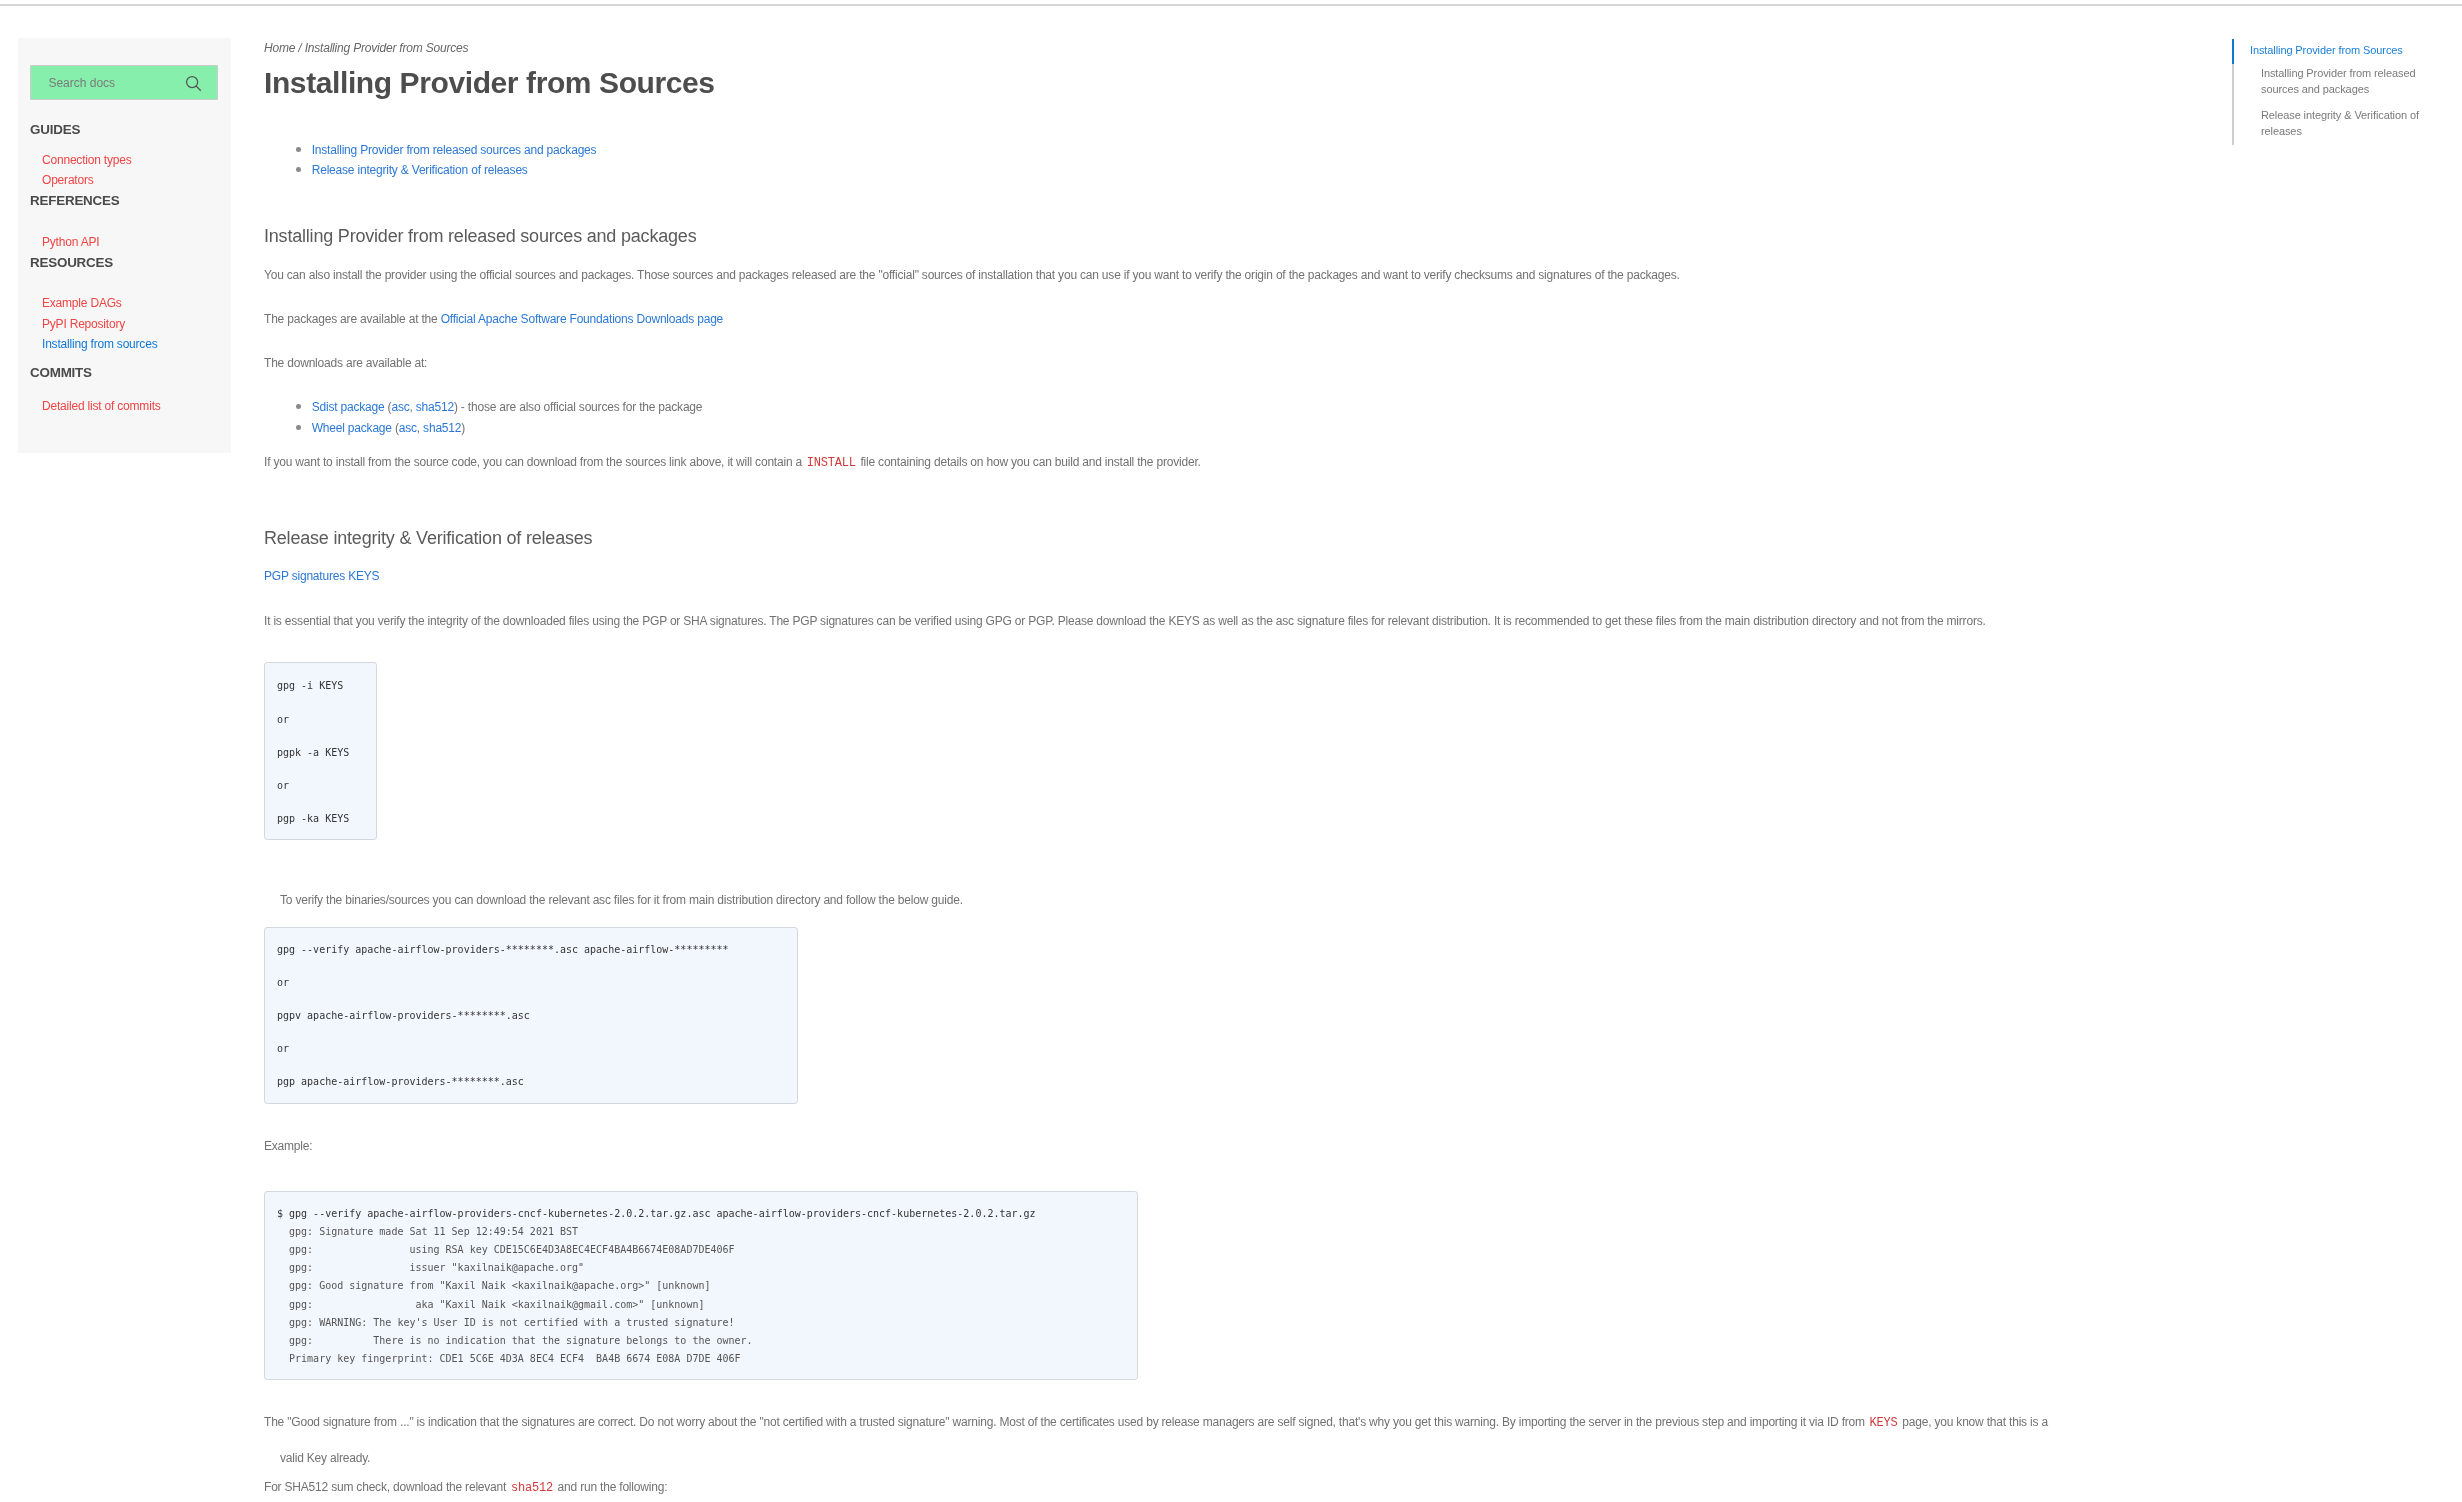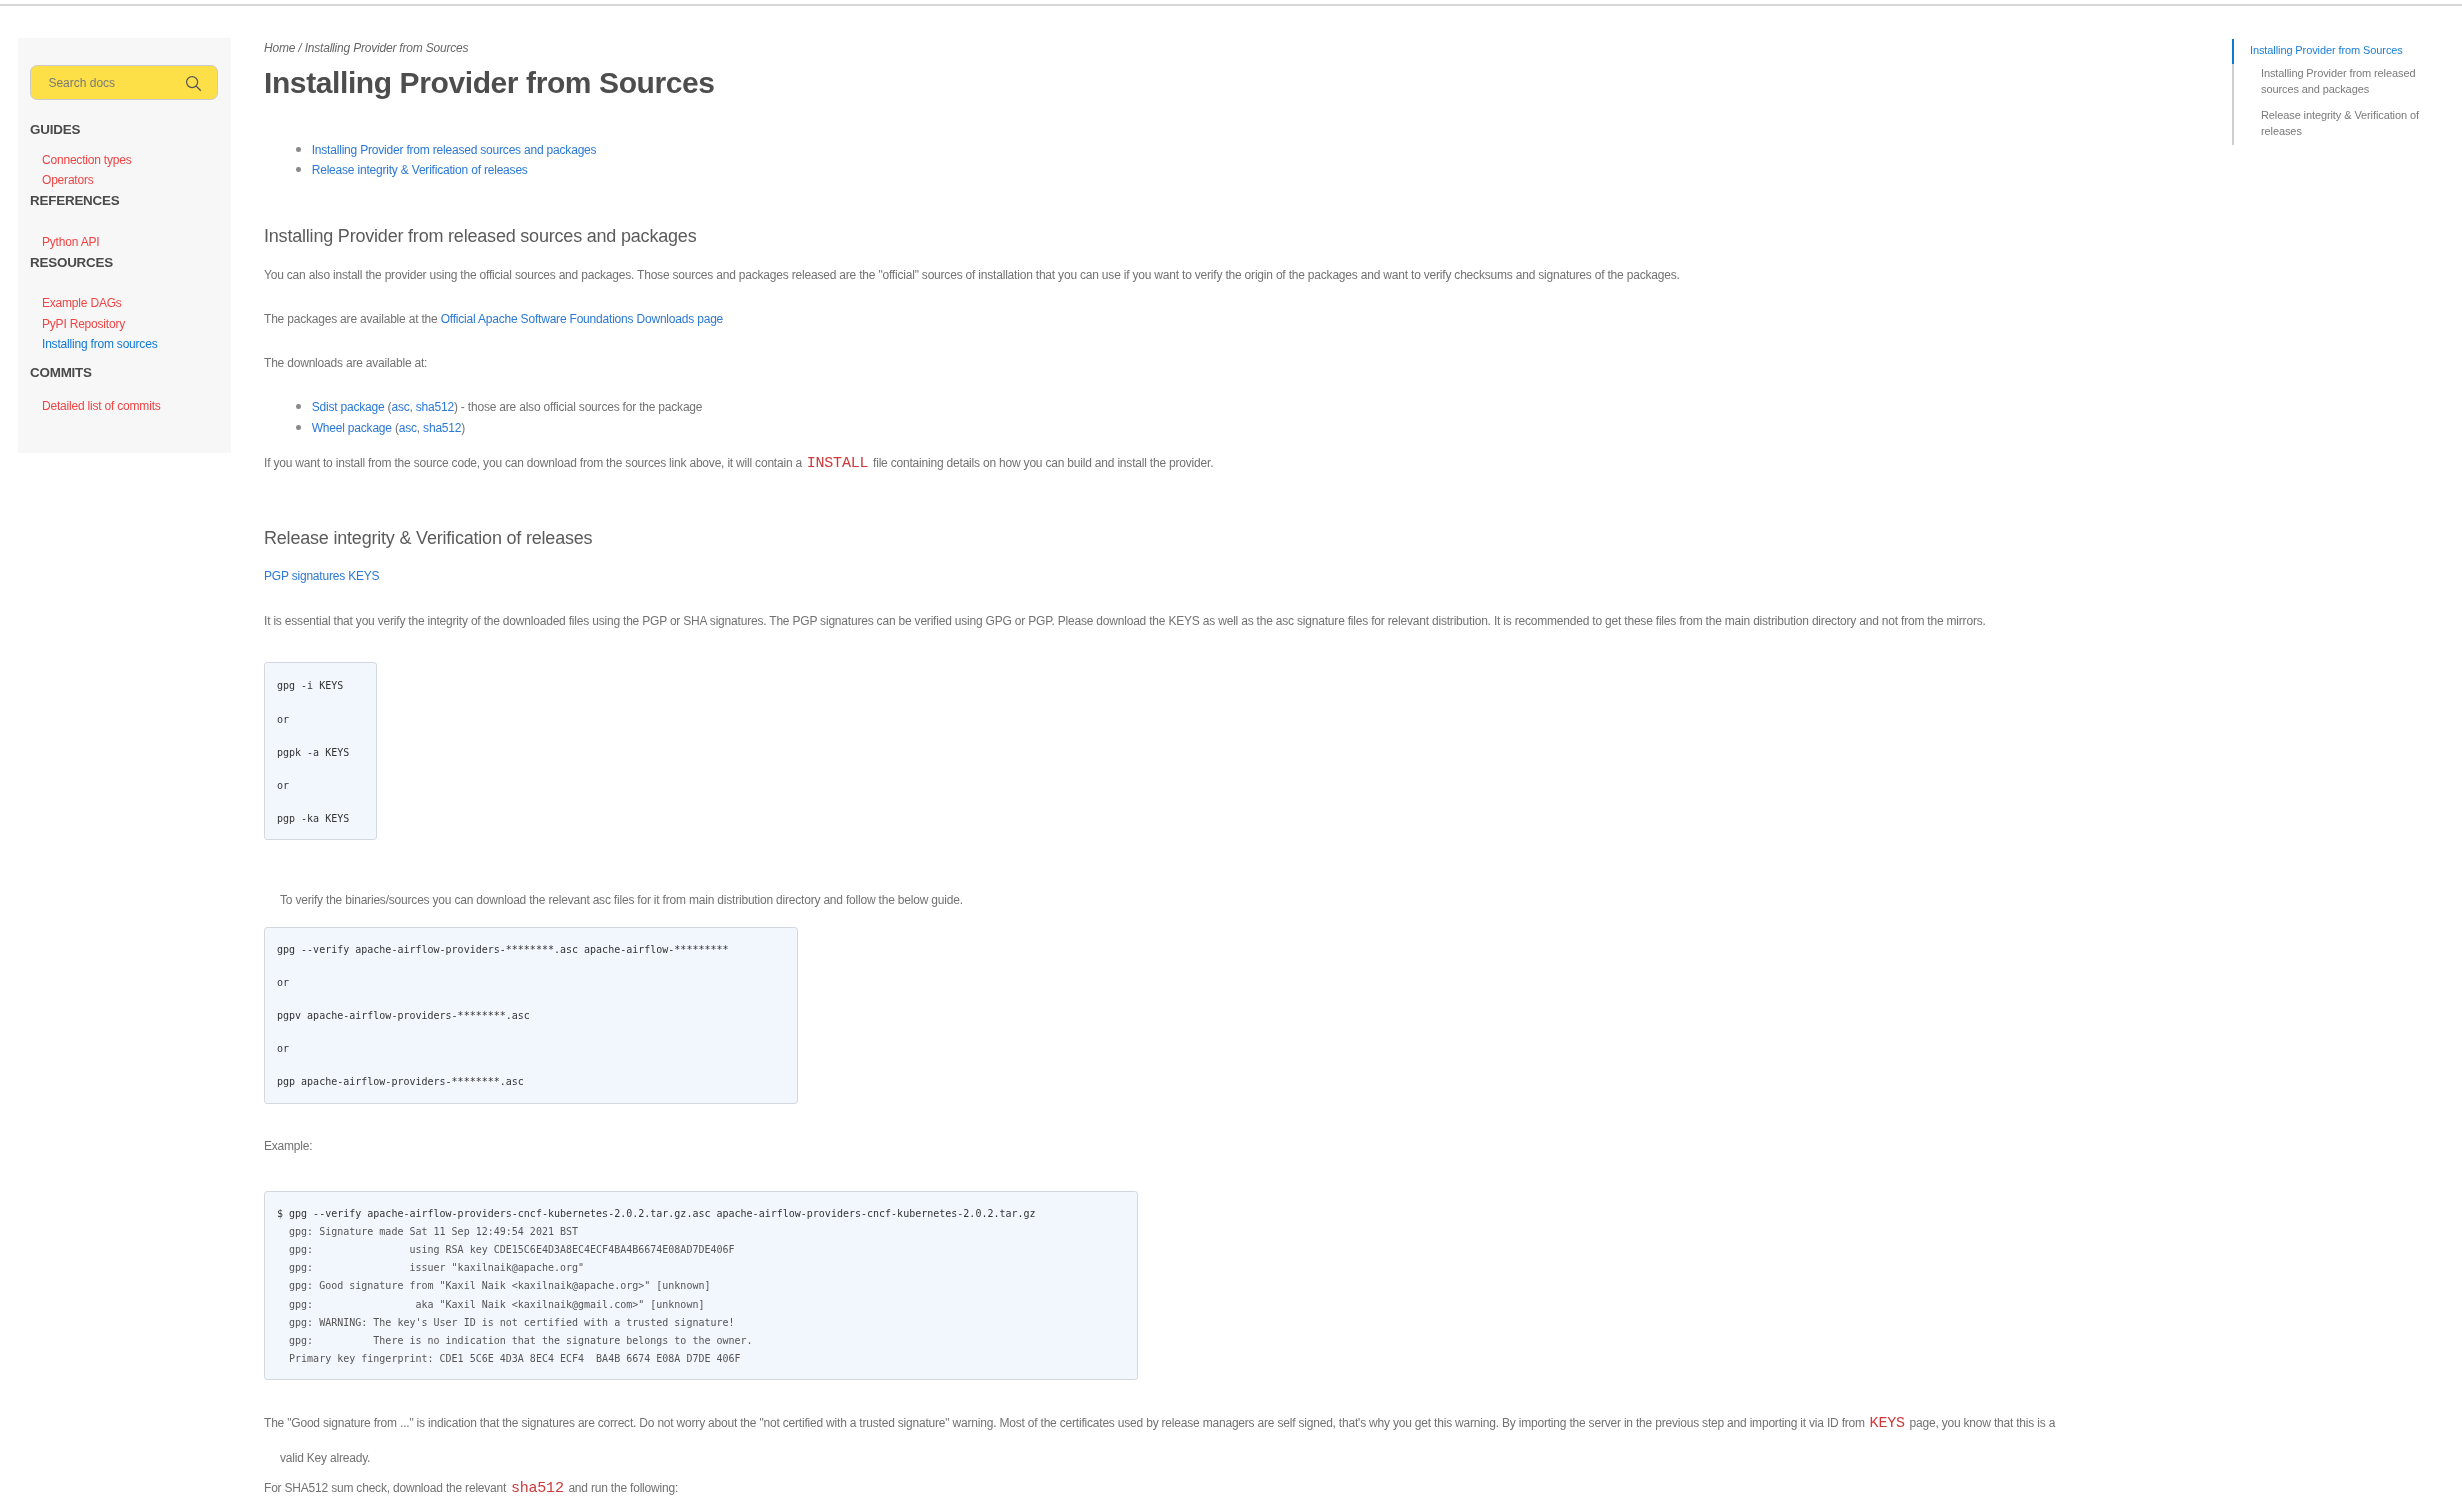--- a/index.html
+++ b/index.html
@@ -5,38 +5,38 @@
   html, body { margin: 0; padding: 0; }
   body {
     width: 2462px; height: 1503px; overflow: hidden; position: relative;
     background: #ffffff; color: #707070;
     font-family: "Liberation Sans", sans-serif;
   }
   .topline { position: absolute; left: 0; top: 4px; width: 2462px; height: 1.6px; background: #d6d6d6; }
 
   
   .sidebar { position: absolute; left: 18px; top: 38px; width: 213px; height: 415px; background: #f7f7f7; }
-  .search { position: absolute; left: 12px; top: 27px; width: 188px; height: 35px; border: 0.8px solid #cbcbcb; border-radius: 7px; background: #fde047; box-sizing: border-box; }
+  .search { position: absolute; left: 12px; top: 27px; width: 188px; height: 35px; border: 0.8px solid #cbcbcb; border-radius: 1px; background: #86efac; box-sizing: border-box; }
   .search input { position: absolute; left: 17.4px; top: 8px; width: 134px; height: 17.4px; border: 0; background: transparent; font-family: "Liberation Sans", sans-serif; font-size: 12px; color: #666; outline: none; padding: 0; }
   .search input::placeholder { color: #7a7a7a; }
   .search .icon { position: absolute; right: 14.2px; top: 8.7px; width: 17.4px; height: 17.4px; }
   .side-h { position: absolute; left: 12px; font-size: 13.4px; font-weight: bold; color: #4a4a4a; letter-spacing: -0.2px; }
   .side-i { position: absolute; left: 24px; font-size: 12px; color: #ef4444; letter-spacing: -0.2px; text-decoration: none; }
   .side-i.active { color: #0f78d4; }
 
   
   .main { position: absolute; left: 264px; top: 0; width: 1959px; }
   .abs { position: absolute; white-space: nowrap; }
   .crumb { font-size: 12px; color: #666; letter-spacing: -0.2px; font-style: italic; }
   .h1 { font-size: 30px; font-weight: bold; color: #4d4d4d; letter-spacing: -0.4px; }
   .h2 { font-size: 18px; color: #5b5b5b; letter-spacing: -0.2px; }
   .p { font-size: 12px; color: #727272; letter-spacing: -0.2px; }
   a, .link { color: #2b78d6; text-decoration: none; }
   .bullet { display: inline-block; width: 4.7px; height: 4.7px; border-radius: 50%; background: #8a8a8a; margin-right: 11px; vertical-align: middle; position: relative; top: -1.6px; }
-  code.inl { font-family: "Liberation Mono", monospace; font-size: 15px; color: #d0393b; margin: 0 4.7px; }
+  code.inl { font-family: "Liberation Mono", monospace; font-size: 12px; color: #d0393b; margin: 0 4.7px; }
 
   .codebox { position: absolute; background: #f2f7fd; border: 0.8px solid #d3d8df; border-radius: 3.2px; box-sizing: border-box; font-family: "DejaVu Sans Mono", monospace; color: #333; }
   .codebox .ln { position: absolute; left: 12px; white-space: pre; font-size: 10px; }
   .codebox.ex .ln { color: #555; font-size: 10px; }
   .codebox.ex .ln.first { color: #333; }
 
   
   .toc-line { position: absolute; left: 2232px; top: 39px; width: 2.4px; height: 106px; background: #cfcfcf; }
   .toc-active { position: absolute; left: 2232px; top: 39px; width: 2.4px; height: 24.5px; background: #0f78d4; }
   .toc-item { position: absolute; font-size: 11px; letter-spacing: -0.1px; line-height: 16px; }

